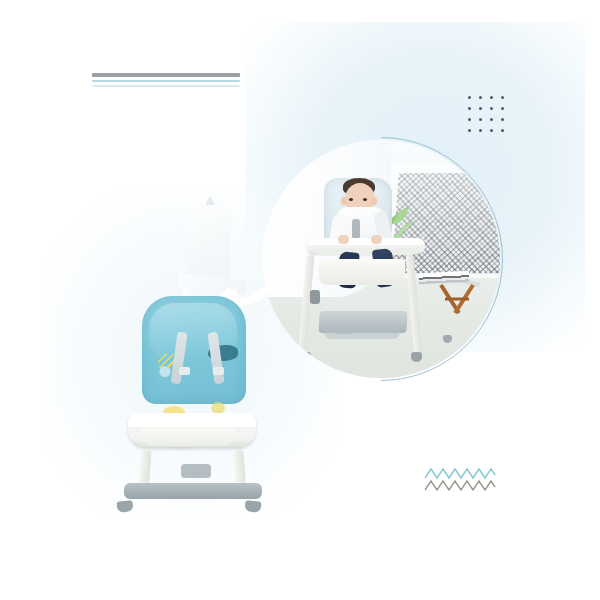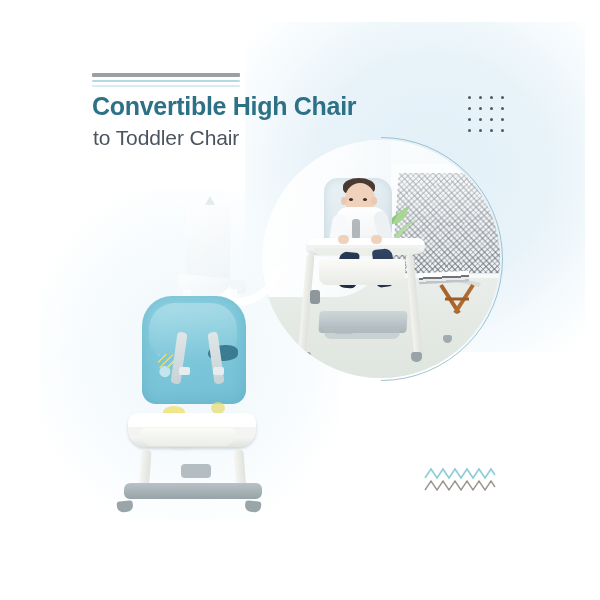--- a/index.html
+++ b/index.html
@@ -466,22 +466,20 @@
 
   <div class="bg-wash-right"></div>
   <div class="bg-wash-left"></div>
 
   <div class="rule-stack">
     <div class="rule rule-thick"></div>
     <div class="rule rule-mid"></div>
     <div class="rule rule-thin"></div>
   </div>
 
-  <div class="title">Convertible High Chair</div>
-  <div class="subtitle">to Toddler Chair</div>
 
   <div class="dot-grid">
     <span class="dot"></span>
     <span class="dot"></span>
     <span class="dot"></span>
     <span class="dot"></span>
     <span class="dot"></span>
     <span class="dot"></span>
     <span class="dot"></span>
     <span class="dot"></span>

